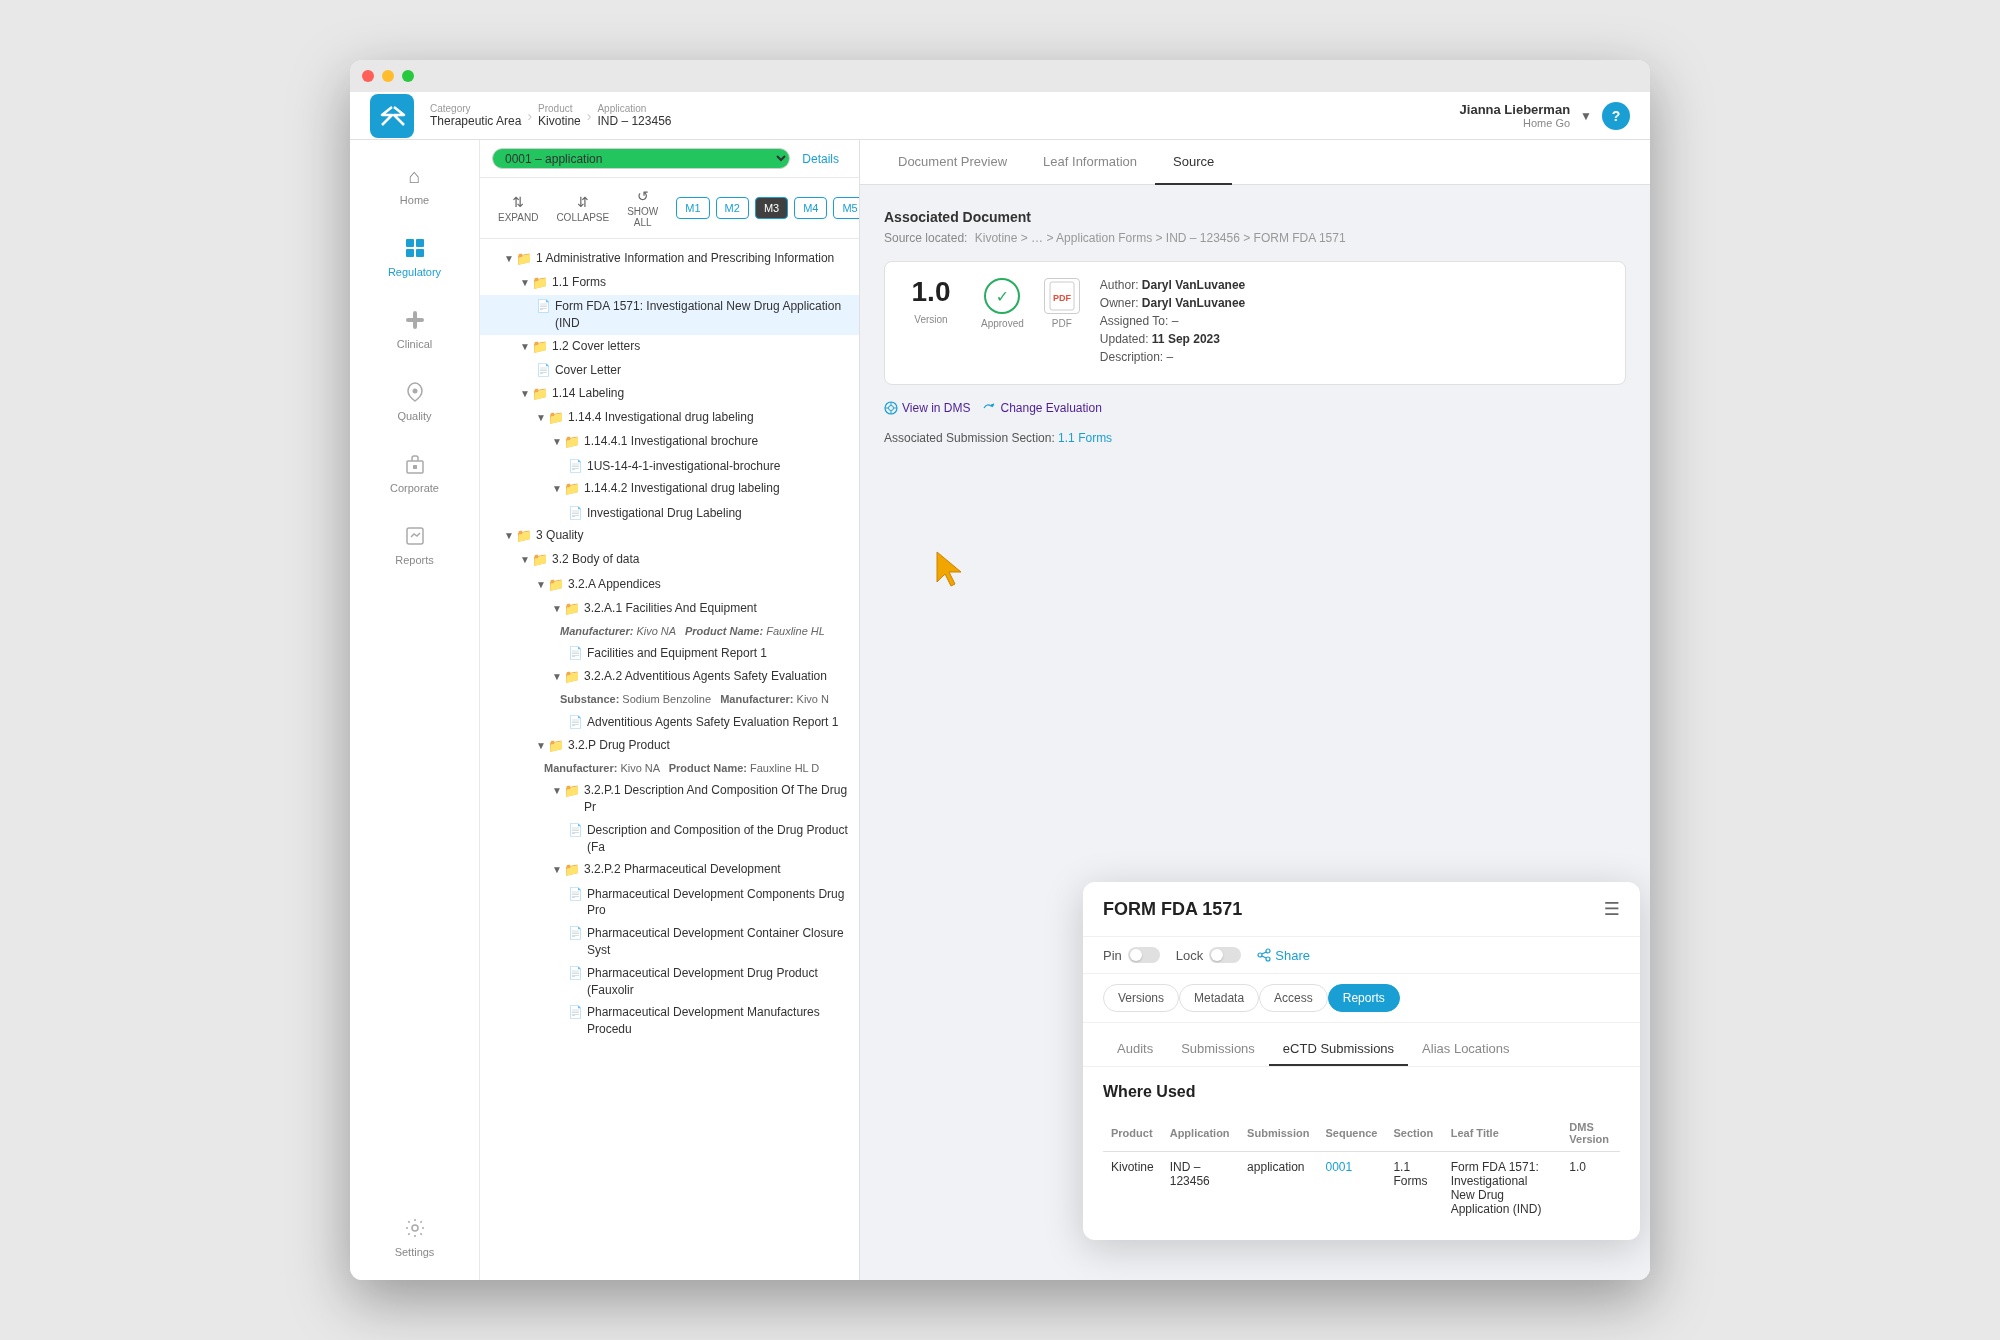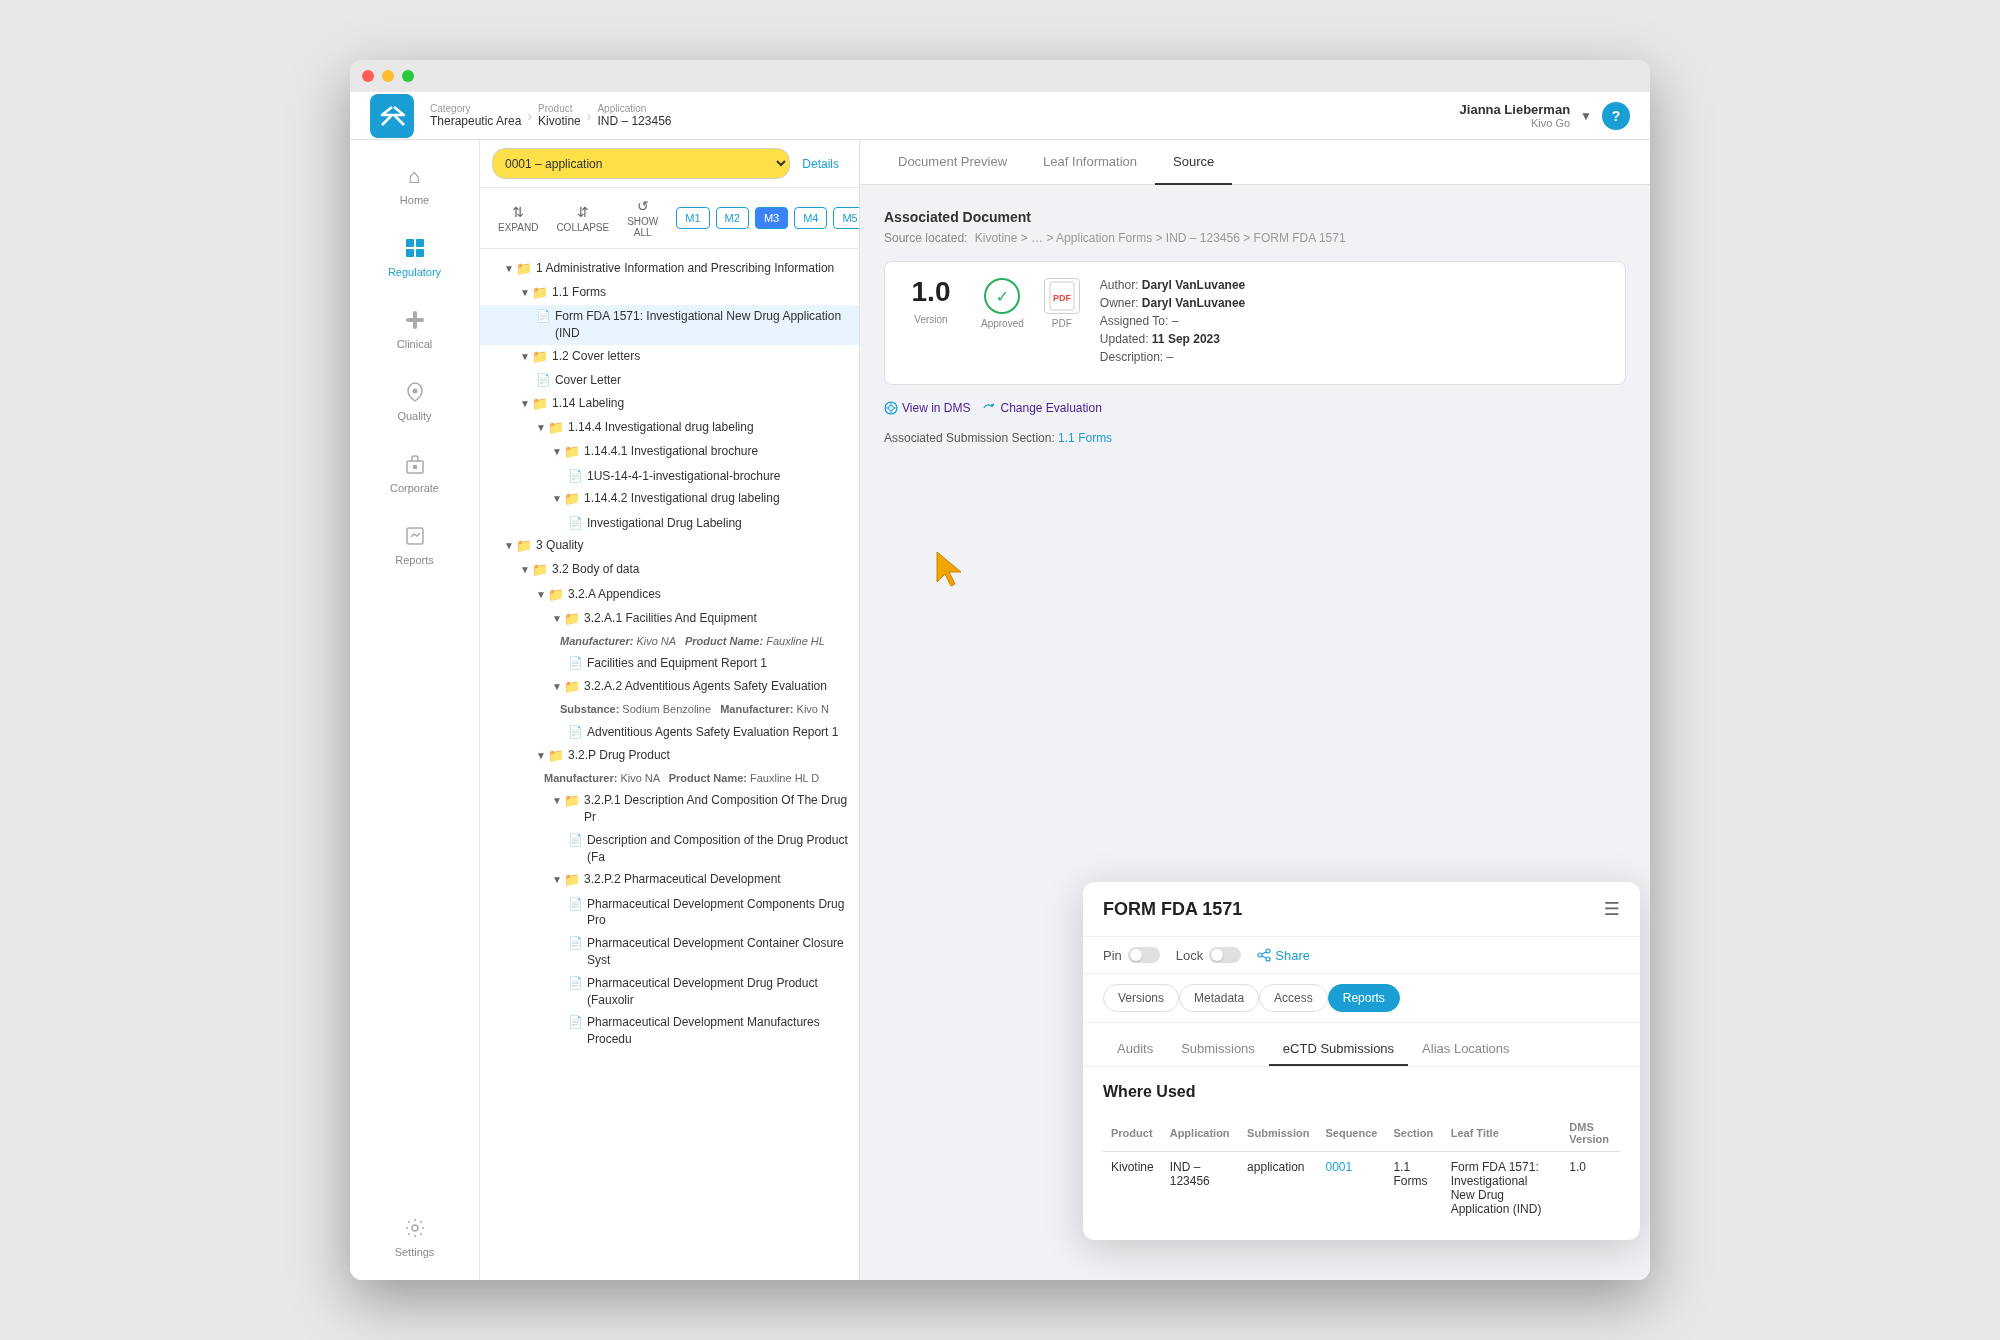--- a/index.html
+++ b/index.html
@@ -122,26 +122,26 @@
     }
     .tree-controls {
       padding: 8px 12px;
       border-bottom: 1px solid #e8e8e8;
       display: flex;
       align-items: center;
       gap: 4px;
     }
     .dropdown-select {
       flex: 1;
-      height: 31px;
+      height: 21px;
       border: 1px solid #d0d0d0;
       border-radius: 13px;
       padding: 0 8px;
       font-size: 12px;
-      background: #fde047;
+      background: #22c55e;
       color: #333;
     }
     .details-link {
       color: #1a9fd4;
       font-size: 12px;
       text-decoration: none;
       padding: 0 8px;
     }
     .tree-toolbar {
       padding: 6px 12px;
@@ -159,21 +159,21 @@
       cursor: pointer;
       border: none;
       background: none;
       font-size: 10px;
       color: #666;
     }
     .toolbar-btn-icon { font-size: 14px; }
     .module-btn {
       padding: 4px 8px;
       border: 1px solid #1a9fd4;
-      background: #3b82f6;
+      background: #404040;
       color: white;
       border-radius: 4px;
       font-size: 11px;
       cursor: pointer;
     }
     .module-btn.outline {
       background: white;
       color: #1a9fd4;
     }
 
@@ -501,21 +501,21 @@
       </div>
       <span class="breadcrumb-sep">›</span>
       <div class="breadcrumb-item">
         <span class="breadcrumb-label">Application</span>
         <span class="breadcrumb-value">IND – 123456</span>
       </div>
     </div>
     <div class="header-right">
       <div class="user-info">
         <div class="user-name">Jianna Lieberman</div>
-        <div class="user-role">Kivo Go</div>
+        <div class="user-role">Home Go</div>
       </div>
       <button class="chevron-btn">▼</button>
       <button class="help-btn">?</button>
     </div>
   </div>
 
   <div style="display:flex; height: 1140px;">
 
     <div class="left-nav">
       <div class="nav-item">

